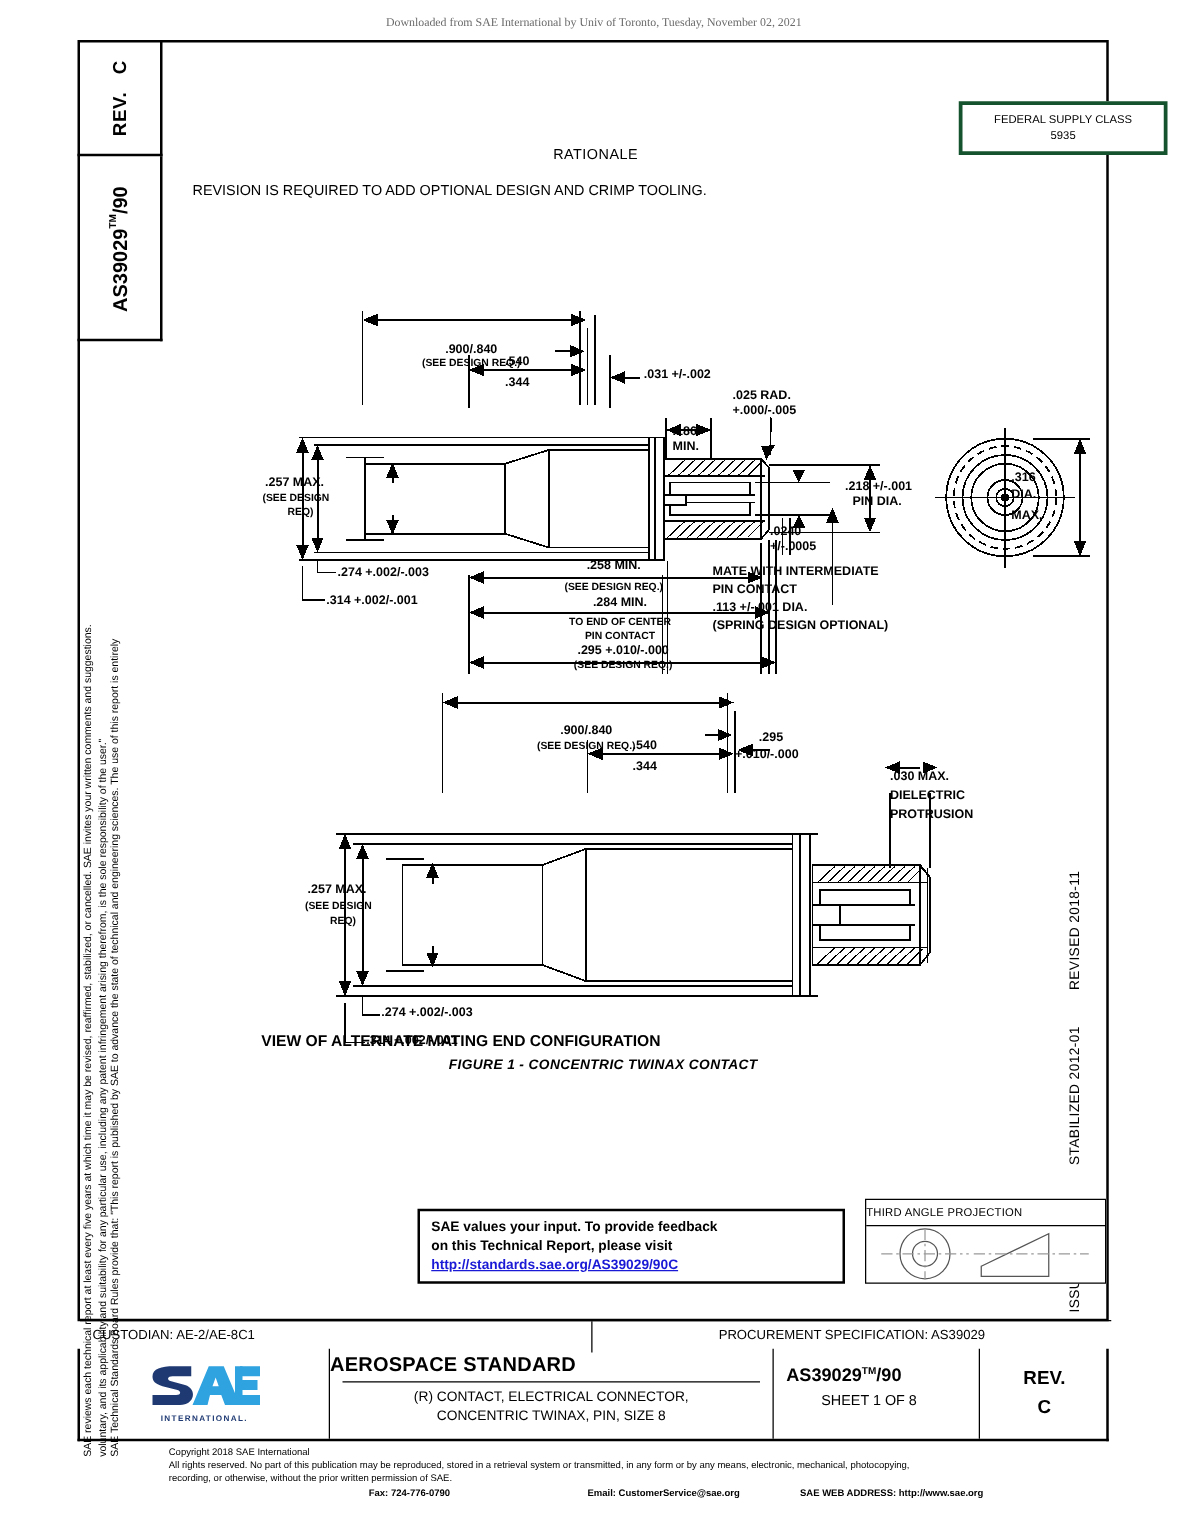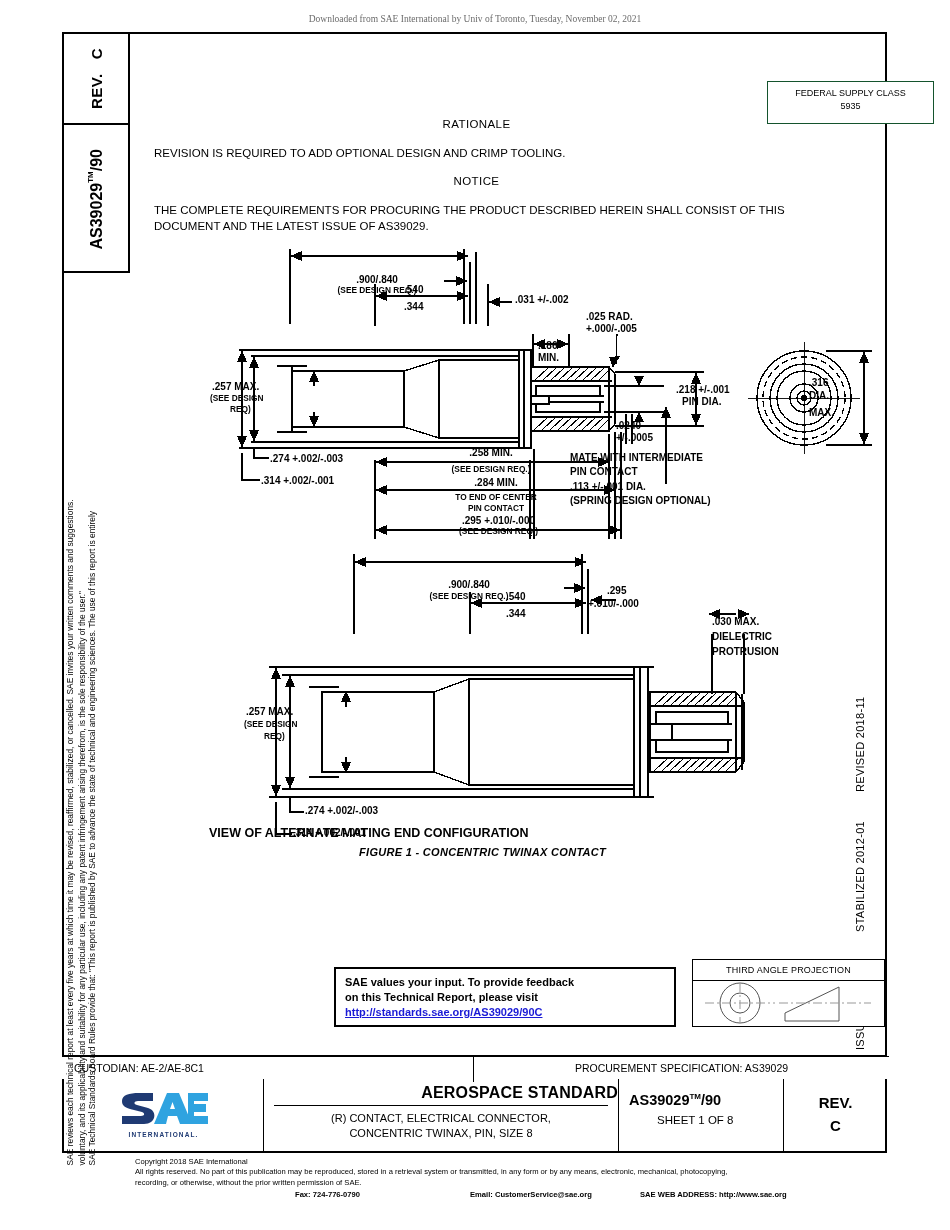--- a/index.html
+++ b/index.html
@@ -65,21 +65,21 @@
     transform: rotate(-90deg); white-space:nowrap;
     font-size:11px; letter-spacing:.3px;
   }
   .d-issued { bottom:0; }
   .d-stab { bottom:0; left:4px; }
   .d-rev { bottom:0; left:4px; }
 
   
   .fsc {
     position:absolute; left:703px; top:47px; width:167px; height:43px;
-    border:1px solid #14532d; text-align:center; padding-top:5px;
+    border:3px solid #14532d; text-align:center; padding-top:5px;
     font-size:9px; line-height:1.45; background:#fff;
   }
 
   
   .rationale-head { position:absolute; left:0; top:84px; width:825px; text-align:center;
                     font-size:11.5px; letter-spacing:.4px; }
   .rationale-body { position:absolute; left:90px; top:113px; font-size:11.5px; }
   .notice-head { position:absolute; left:0; top:141px; width:825px; text-align:center;
                  font-size:11.5px; letter-spacing:.4px; }
   .notice-body { position:absolute; left:90px; top:169px; width:700px; font-size:11.5px; line-height:1.38; }
@@ -105,40 +105,40 @@
     font-size:11px; font-weight:bold; line-height:1.35;
   }
   .fblink { color:#1a1ad6; text-decoration:underline; }
 
   
   .tap {
     position:absolute; left:628px; top:925px; width:193px; height:68px;
     border:1px solid #000; background:#fff;
   }
   .tap-title {
-    height:21px; border-bottom:1px solid #000; text-align:center;
+    height:21px; border-bottom:1px solid #000; text-align:left;
     font-size:9px; line-height:21px; letter-spacing:.2px;
   }
 
   
   .cust-row { position:absolute; left:0; top:1022px; width:825px; height:25px;
               border-top:1.5px solid #000; }
   .cust-left { position:absolute; left:0; top:0; width:410px; height:25px;
                border-right:1.5px solid #000; font-size:10.5px; padding:5px 0 0 10px; }
   .cust-right { position:absolute; left:410px; top:0; width:415px; height:25px;
                 font-size:10.5px; padding:5px 0 0 0; text-align:center; }
 
   
   .tblock { position:absolute; left:62px; top:1079px; width:825px; height:74px;
             border:2px solid #000; border-top:none; }
   .tb-logo { position:absolute; left:0; top:0; width:200px; height:72px;
              border-right:1.5px solid #000; display:flex; align-items:center; justify-content:center; }
   .tb-mid { position:absolute; left:200px; top:0; width:355px; height:72px;
             border-right:1.5px solid #000; }
-  .tb-as { text-align:right; font-size:16px; font-weight:bold; padding-top:5px; letter-spacing:.2px; }
+  .tb-as { text-align:left; font-size:16px; font-weight:bold; padding-top:5px; letter-spacing:.2px; }
   .tb-rule { height:1.2px; background:#000; margin:3px 10px 0 10px; }
   .tb-desc { text-align:center; font-size:11px; line-height:1.35; padding-top:5px; }
   .tb-doc { position:absolute; left:555px; top:0; width:165px; height:72px;
             border-right:1.5px solid #000; padding:13px 0 0 10px; }
   .tb-docno { font-size:14.5px; font-weight:bold; white-space:nowrap; }
   .tb-docno sup { font-size:8px; }
   .tb-sheet { font-size:11.5px; padding-top:6px;margin-left:28px; }
   .tb-rev { position:absolute; left:720px; top:0; width:103px; height:72px;
             text-align:center; padding-top:13px; font-size:15px; font-weight:bold; line-height:1.5; }
 
@@ -192,22 +192,20 @@
 
 <div class="frame">
 
   <div class="fsc">
     <div>FEDERAL SUPPLY CLASS</div>
     <div>5935</div>
   </div>
 
   <div class="rationale-head">RATIONALE</div>
   <div class="rationale-body">REVISION IS REQUIRED TO ADD OPTIONAL DESIGN AND CRIMP TOOLING.</div>
-  <div class="notice-head">NOTICE</div>
-  <div class="notice-body">THE COMPLETE REQUIREMENTS FOR PROCURING THE PRODUCT DESCRIBED HEREIN SHALL CONSIST OF THIS DOCUMENT AND THE LATEST ISSUE OF AS39029.</div>
 
   <div class="dwg">
 
     <svg width="825" height="1025" viewBox="0 0 825 1025" style="position:absolute;left:0;top:0;">
       <g stroke="#000" fill="none" stroke-width="1.4" shape-rendering="crispEdges">
 
         <line x1="226" y1="215" x2="226" y2="290"></line>
         <line x1="400" y1="215" x2="400" y2="290"></line>
         <line x1="400" y1="255" x2="400" y2="290"></line>
         <line x1="406" y1="228" x2="406" y2="290"></line>

